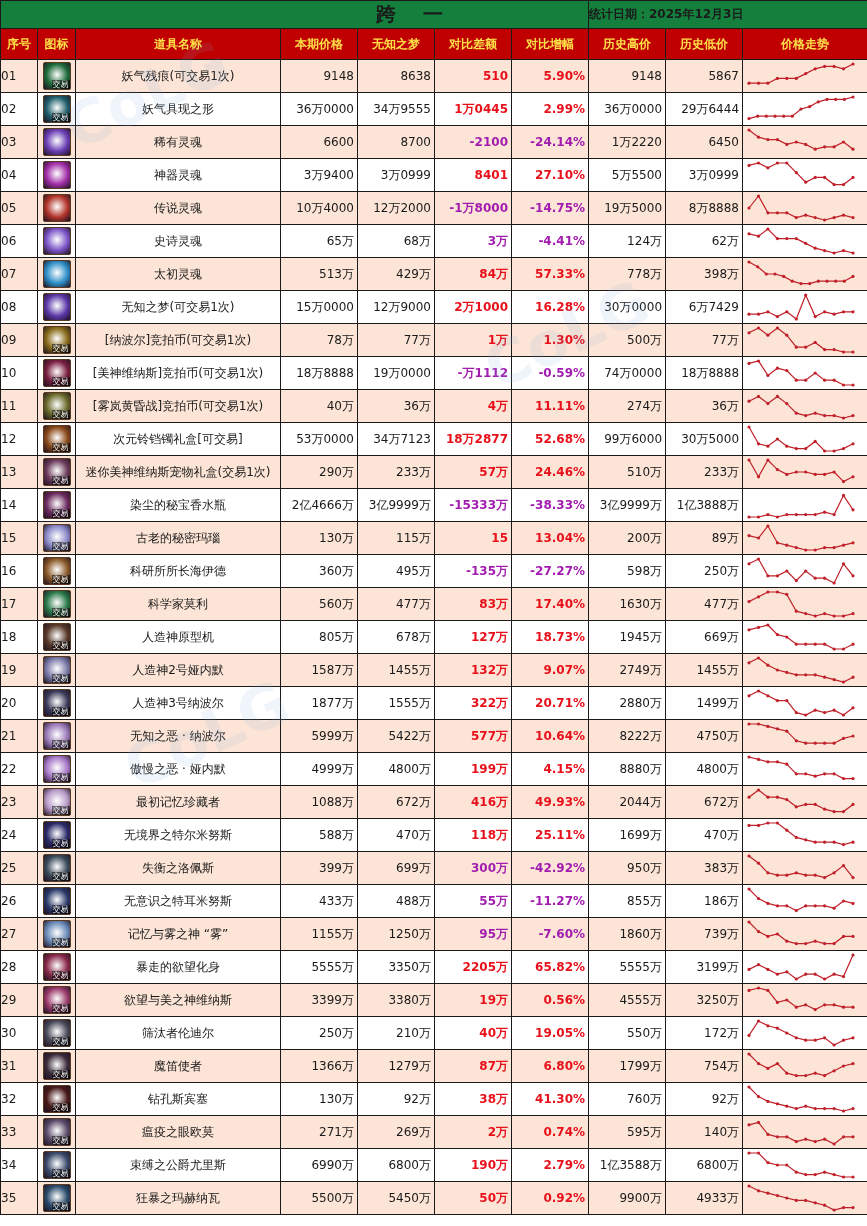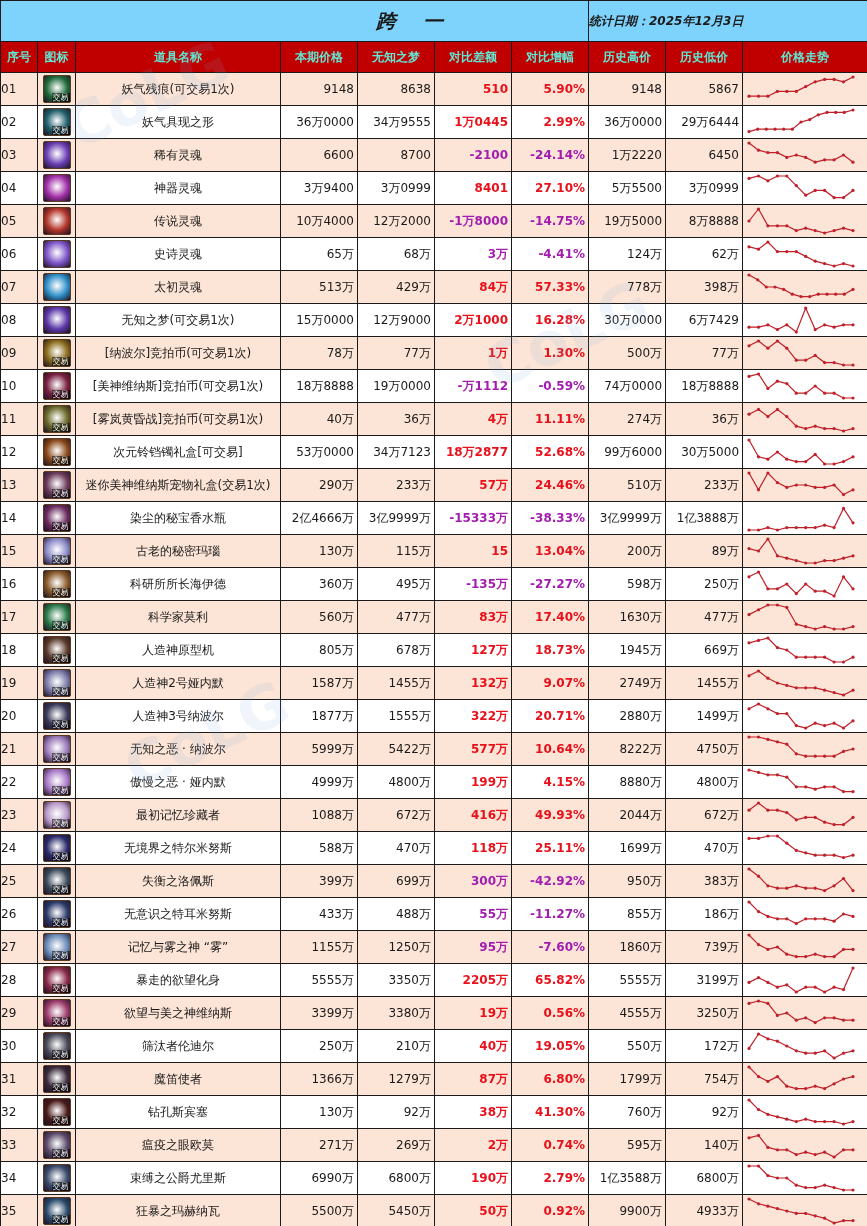--- a/index.html
+++ b/index.html
@@ -1,24 +1,24 @@
 <!DOCTYPE html>
 <html><head>
 <meta charset="utf-8">
 <style>
   * { box-sizing: border-box; margin: 0; padding: 0; }
   html, body { width: 867px; height: 1226px; background: #ffffff; overflow: hidden; }
   body { font-family: "DejaVu Sans", "Liberation Sans", sans-serif; color: #1a1a1a; }
   .sheet { position: relative; width: 867px; height: 1226px; }
   table { border-collapse: collapse; table-layout: fixed; width: 867px; }
   td, th { border: 1px solid #1a1a1a; overflow: hidden; white-space: nowrap; }
-  .title-row td { background: #7dd3fc; height: 41px; font-weight: bold; font-style: italic; }
+  .title-row td { background: #15803d; height: 28px; font-weight: bold; }
   .title-main { text-align: center; font-size: 20px; letter-spacing: 10px; padding-left: 240px; }
   .title-date { font-size: 12px; }
-  .head-row th { background: #c00000; color: #5eead4; height: 31px; font-size: 12px; font-weight: bold; }
+  .head-row th { background: #c00000; color: #fde047; height: 31px; font-size: 12px; font-weight: bold; }
   .data-row td { height: 32.7px; font-size: 12px; }
   .data-row.odd td { background: #fce4d6; }
   .data-row.even td { background: #ffffff; }
   .c-no { text-align: left; }
   .c-name { text-align: center; font-size: 12px; }
   .c-num { text-align: right; padding-right: 3px; }
   .c-diff, .c-pct { text-align: right; padding-right: 3px; font-weight: bold; }
   .up { color: #e8101a; }
   .down { color: #a21caf; }
   .c-icon { padding: 1px 2px; }

